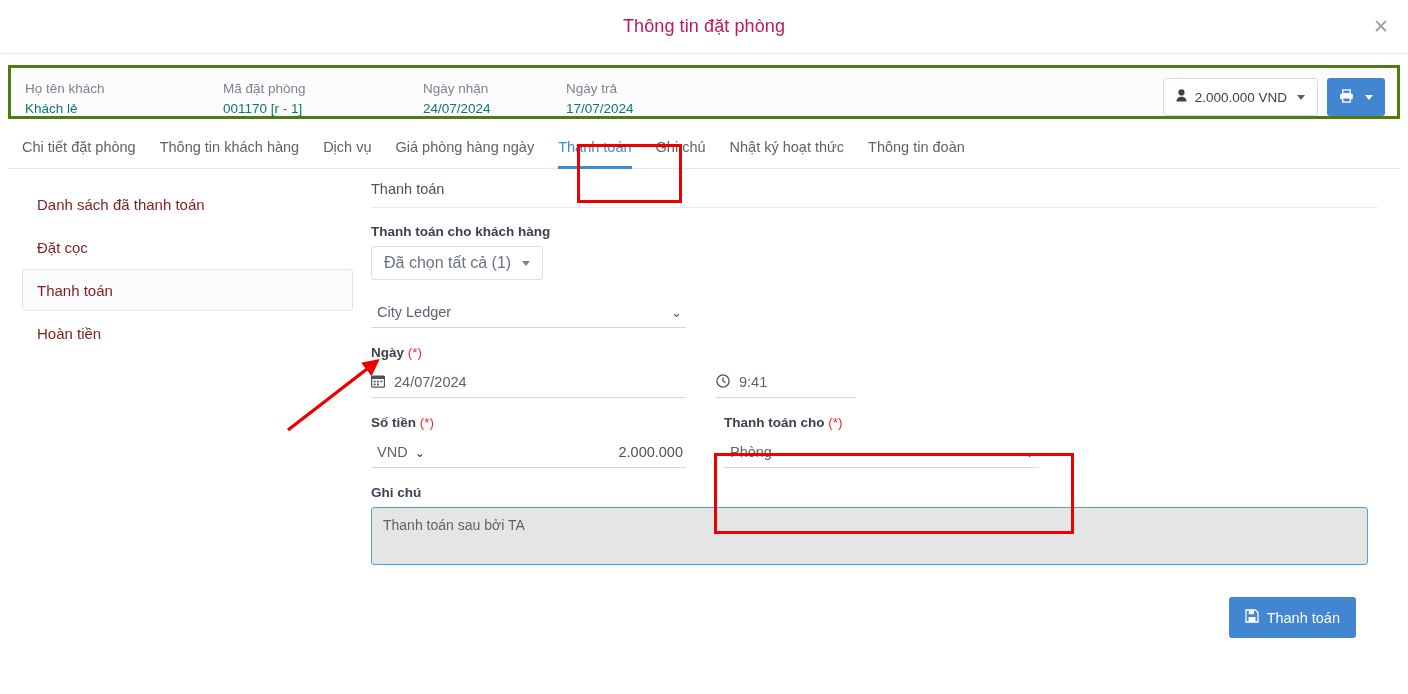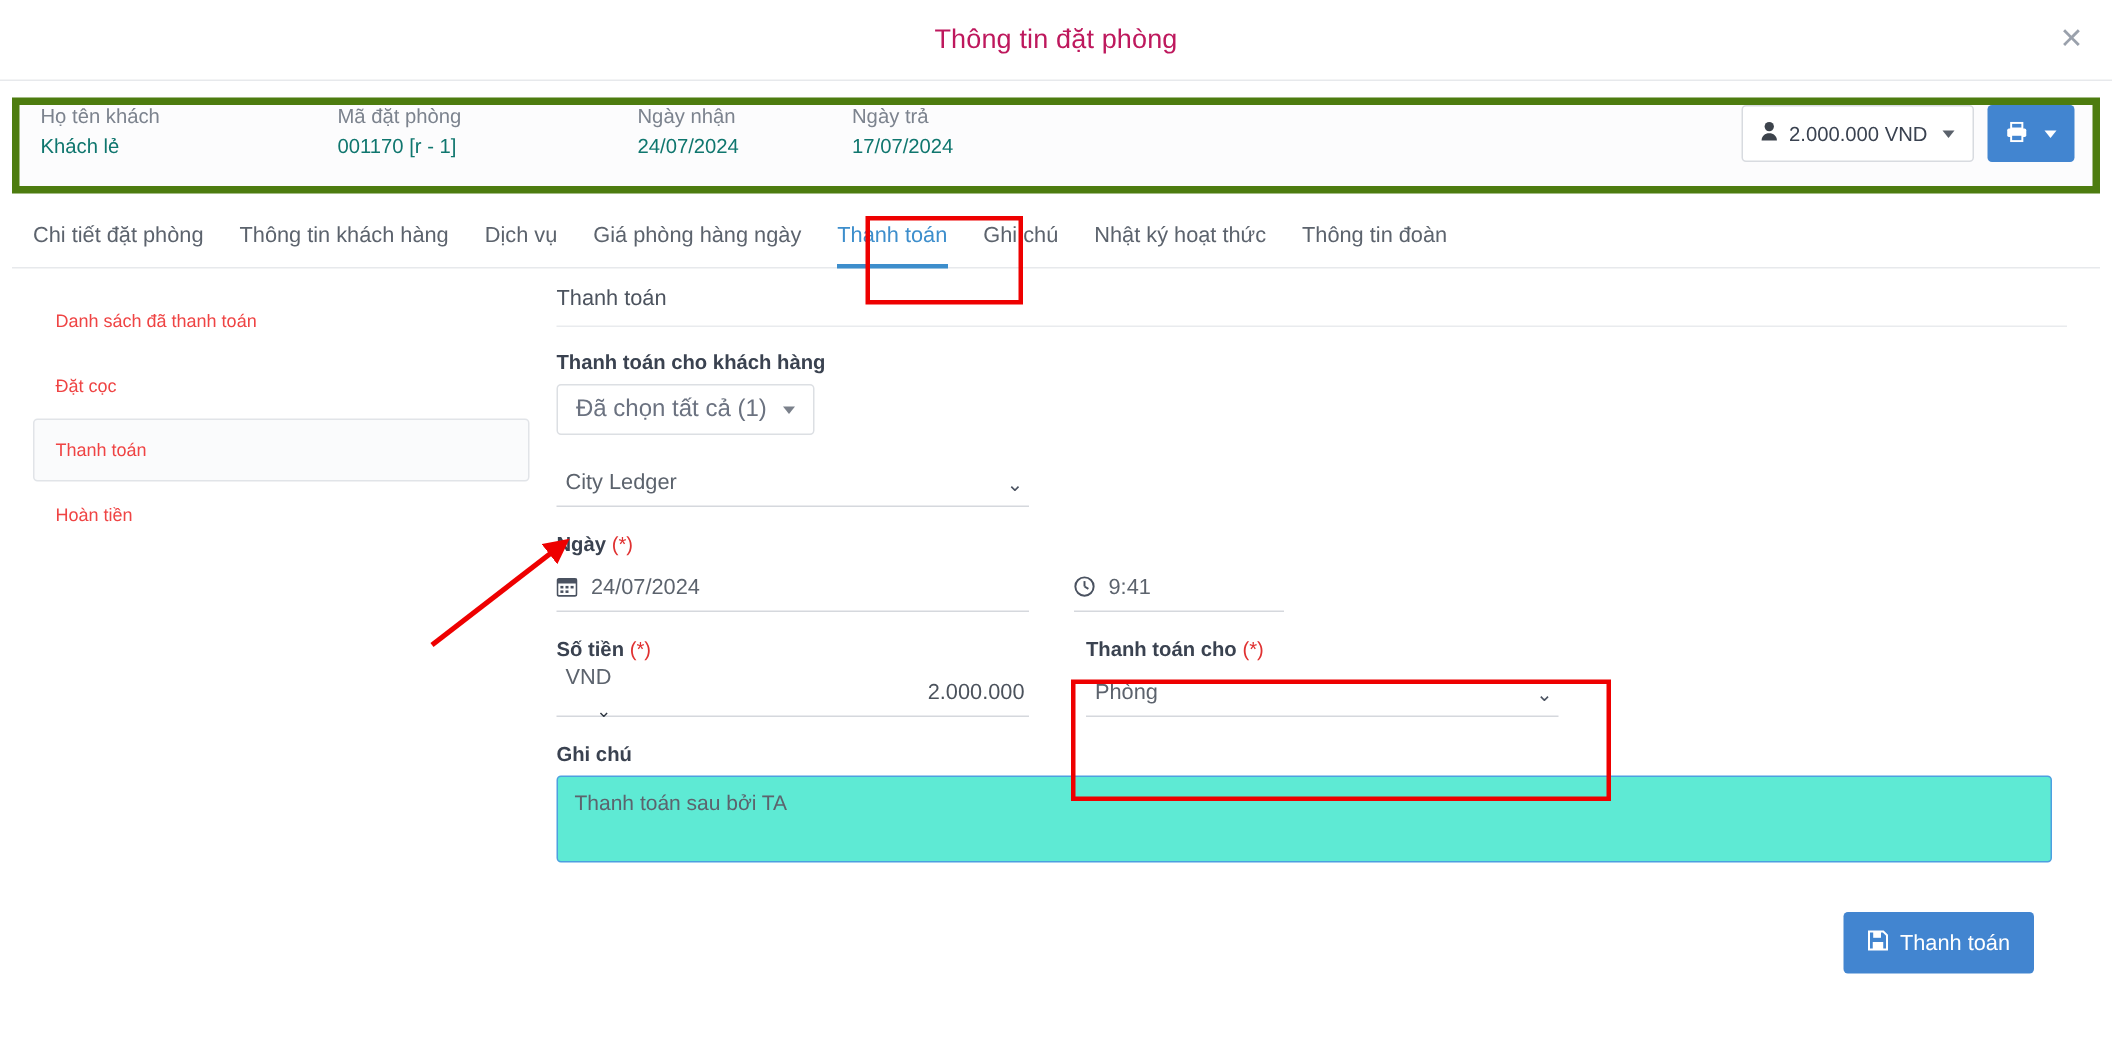--- a/index.html
+++ b/index.html
@@ -43,25 +43,25 @@
     cursor: pointer;
     line-height: 1;
     background: none;
     border: none;
     font-family: "Liberation Sans", sans-serif;
   }
 
   
   .info-bar {
     margin: 11px 8px 0 8px;
-    border: 5px solid #4d7c0f;
+    border: 3px solid #4d7c0f;
     background: #fcfcfd;
-    height: 64px;
-    display: flex;
-    align-items: flex-start;
+    height: 54px;
+    display: flex;
+    align-items: flex-end;
     padding: 0 12px 0 14px;
   }
   .info-cell { flex: 0 0 auto; }
   .info-cell .label {
     font-size: 13.5px;
     color: #7c838e;
     margin-bottom: 5px;
     white-space: nowrap;
   }
   .info-cell .value {
@@ -140,22 +140,22 @@
   .side-nav {
     width: 355px;
     flex: 0 0 355px;
     padding: 14px 10px 0 14px;
   }
   .side-item {
     height: 42px;
     display: flex;
     align-items: center;
     padding: 0 14px;
-    font-size: 12px;
-    color: #ef4444;
+    font-size: 15px;
+    color: #7f1d1d;
     border: 1px solid transparent;
     border-radius: 3px;
     cursor: pointer;
     margin-bottom: 1px;
   }
   .side-item.active {
     background: #fafbfc;
     border-color: #e1e4e8;
   }
 
@@ -226,38 +226,37 @@
     display: flex;
     align-items: center;
     font-size: 14.5px;
     color: #5c636d;
   }
   .cur-sel {
     display: flex; align-items: flex-end; gap: 7px;
     padding-left: 6px;
     color: #5c636d;
     cursor: pointer;
-    flex-direction: column;
   }
   .cur-sel .chev2 { font-size: 12px; color: #2f3742; }
   .amount-val { margin-left: auto; padding-right: 3px; color: #4b525c; }
 
   .note-label { font-size: 13.5px; color: #3a4250; font-weight: bold; margin-bottom: 7px; }
   .note-area {
     width: 997px;
     height: 58px;
     border: 1px solid #4d9fe0;
     border-radius: 3px;
     padding: 9px 11px;
     font-size: 14px;
     color: #5c636d;
     resize: none;
     font-family: "Liberation Sans", sans-serif;
     outline: none;
-    background: #5eead4;
+    background: #e5e5e5;
   }
 
   .footer-row {
     display: flex;
     justify-content: flex-end;
     margin: 28px 22px 0 0;
   }
   .submit-btn {
     display: inline-flex; align-items: center; gap: 8px;
     height: 41px;

